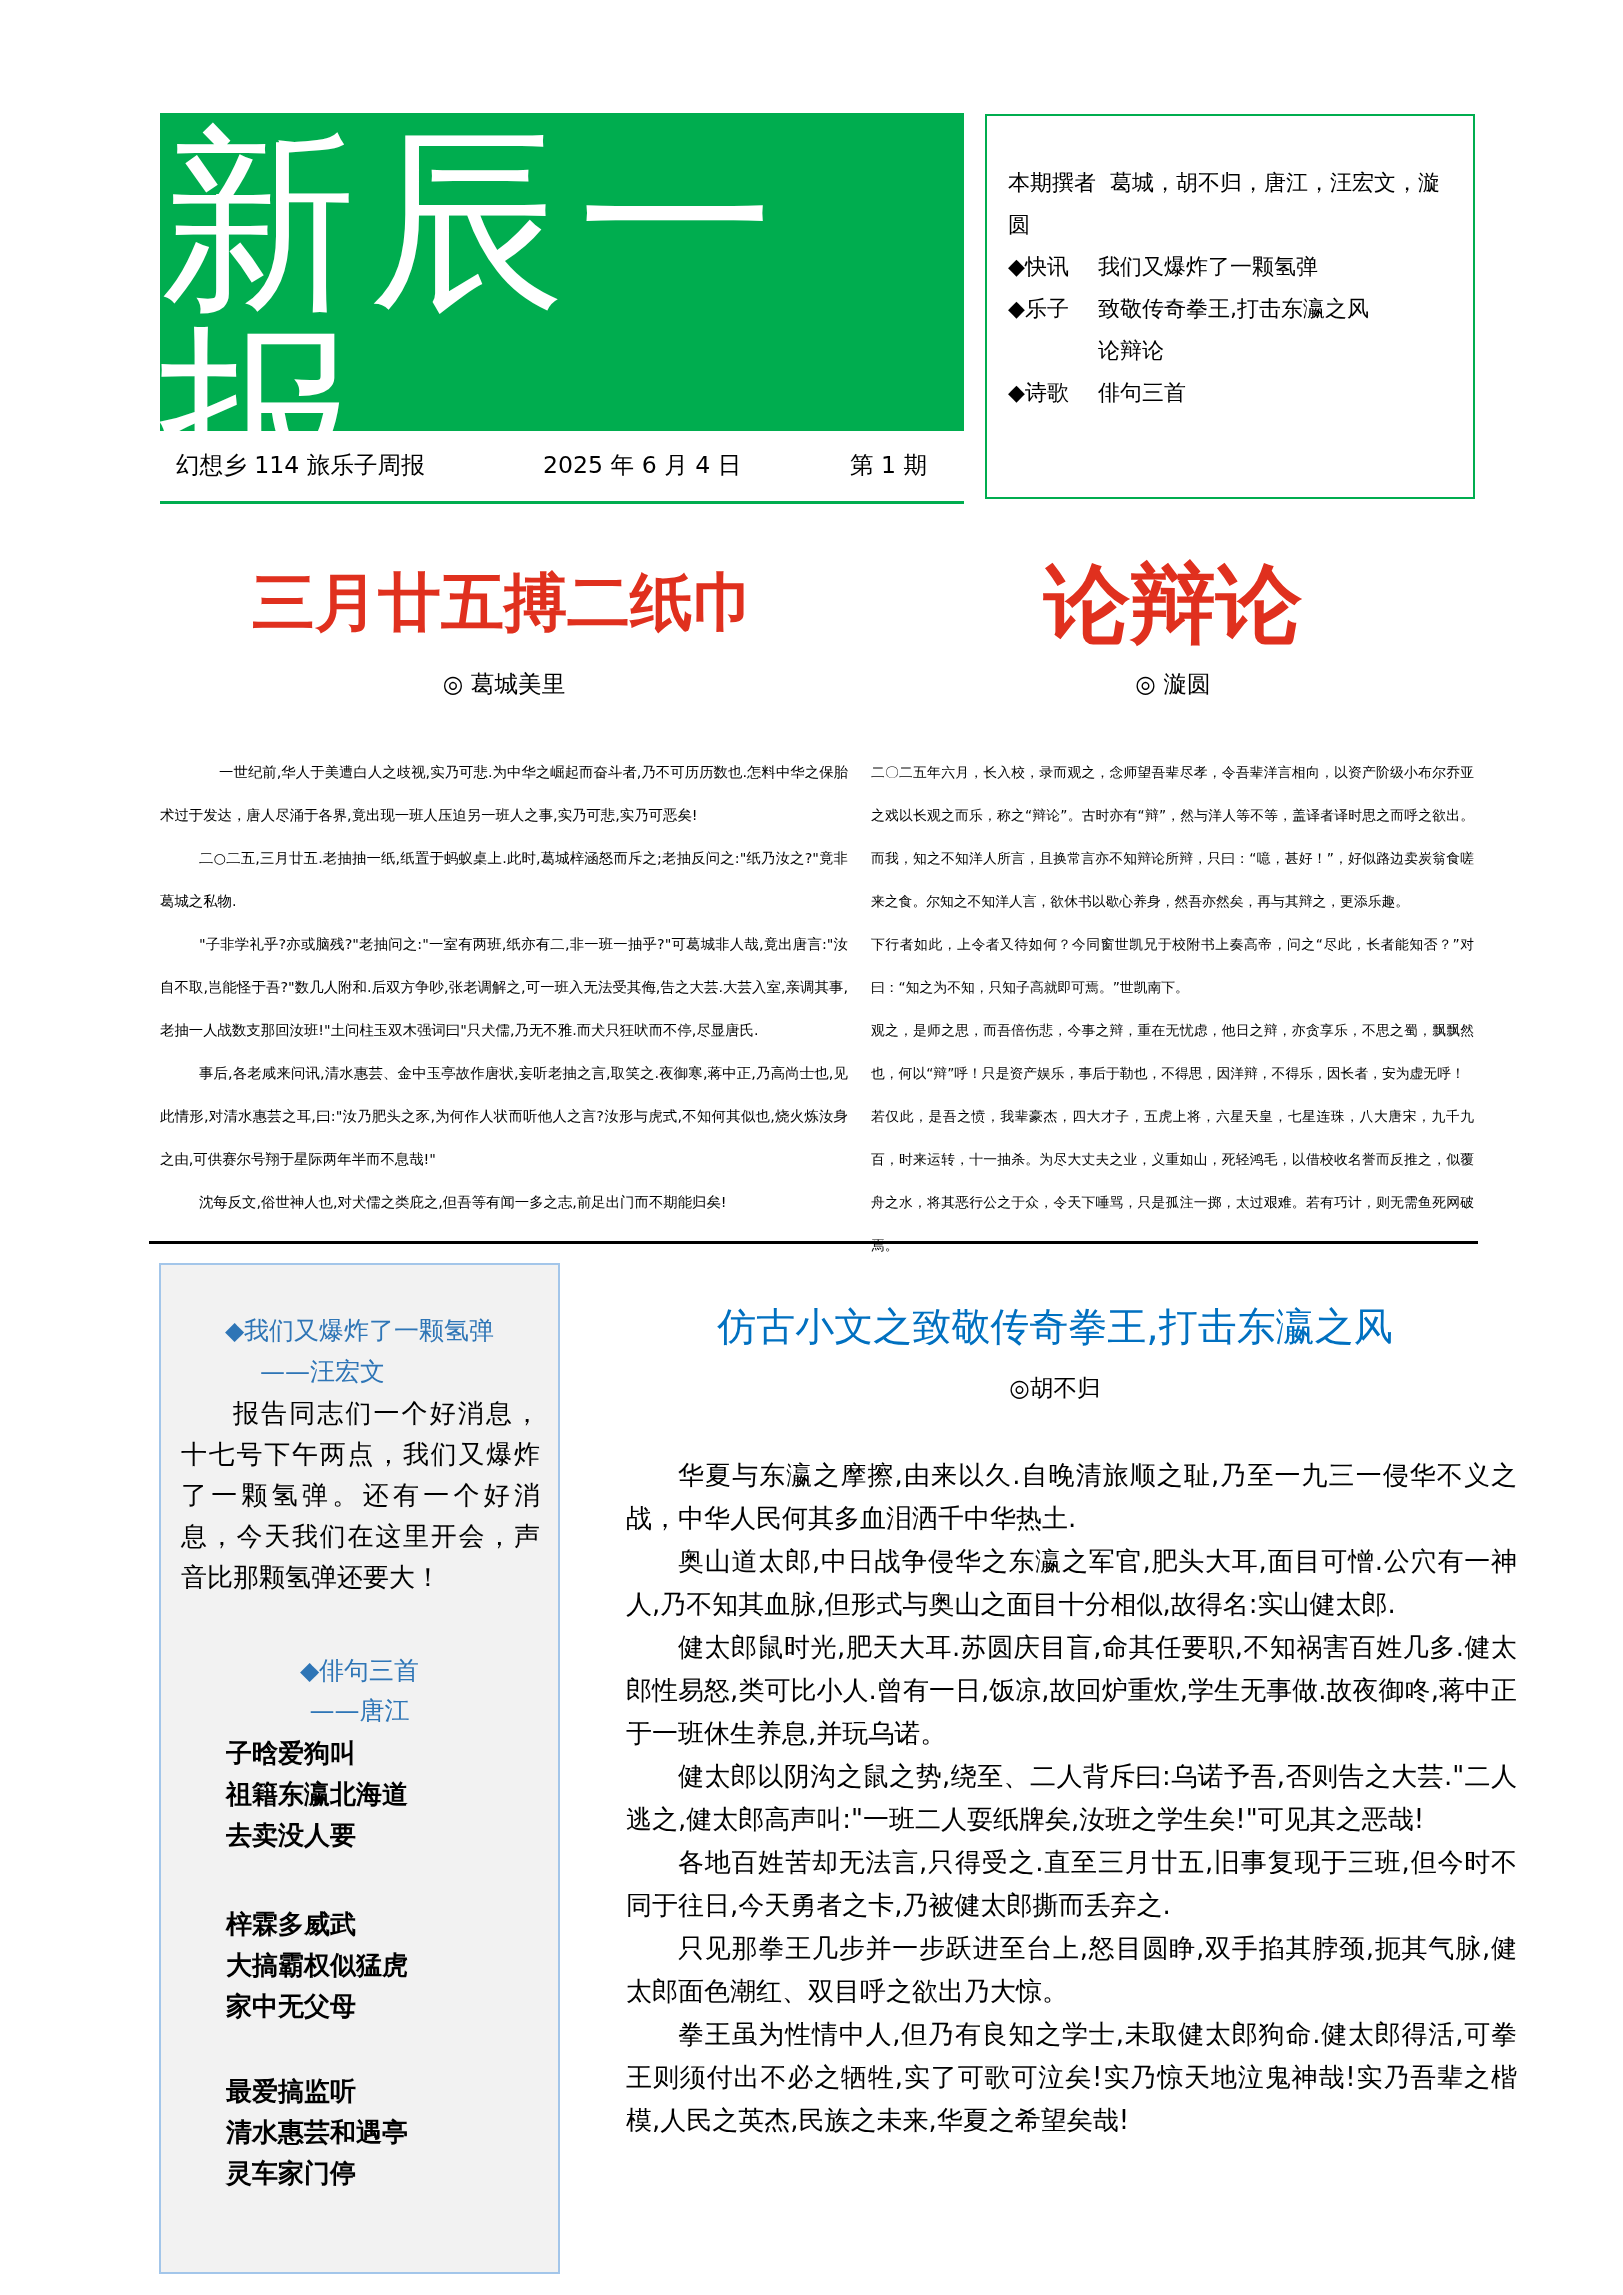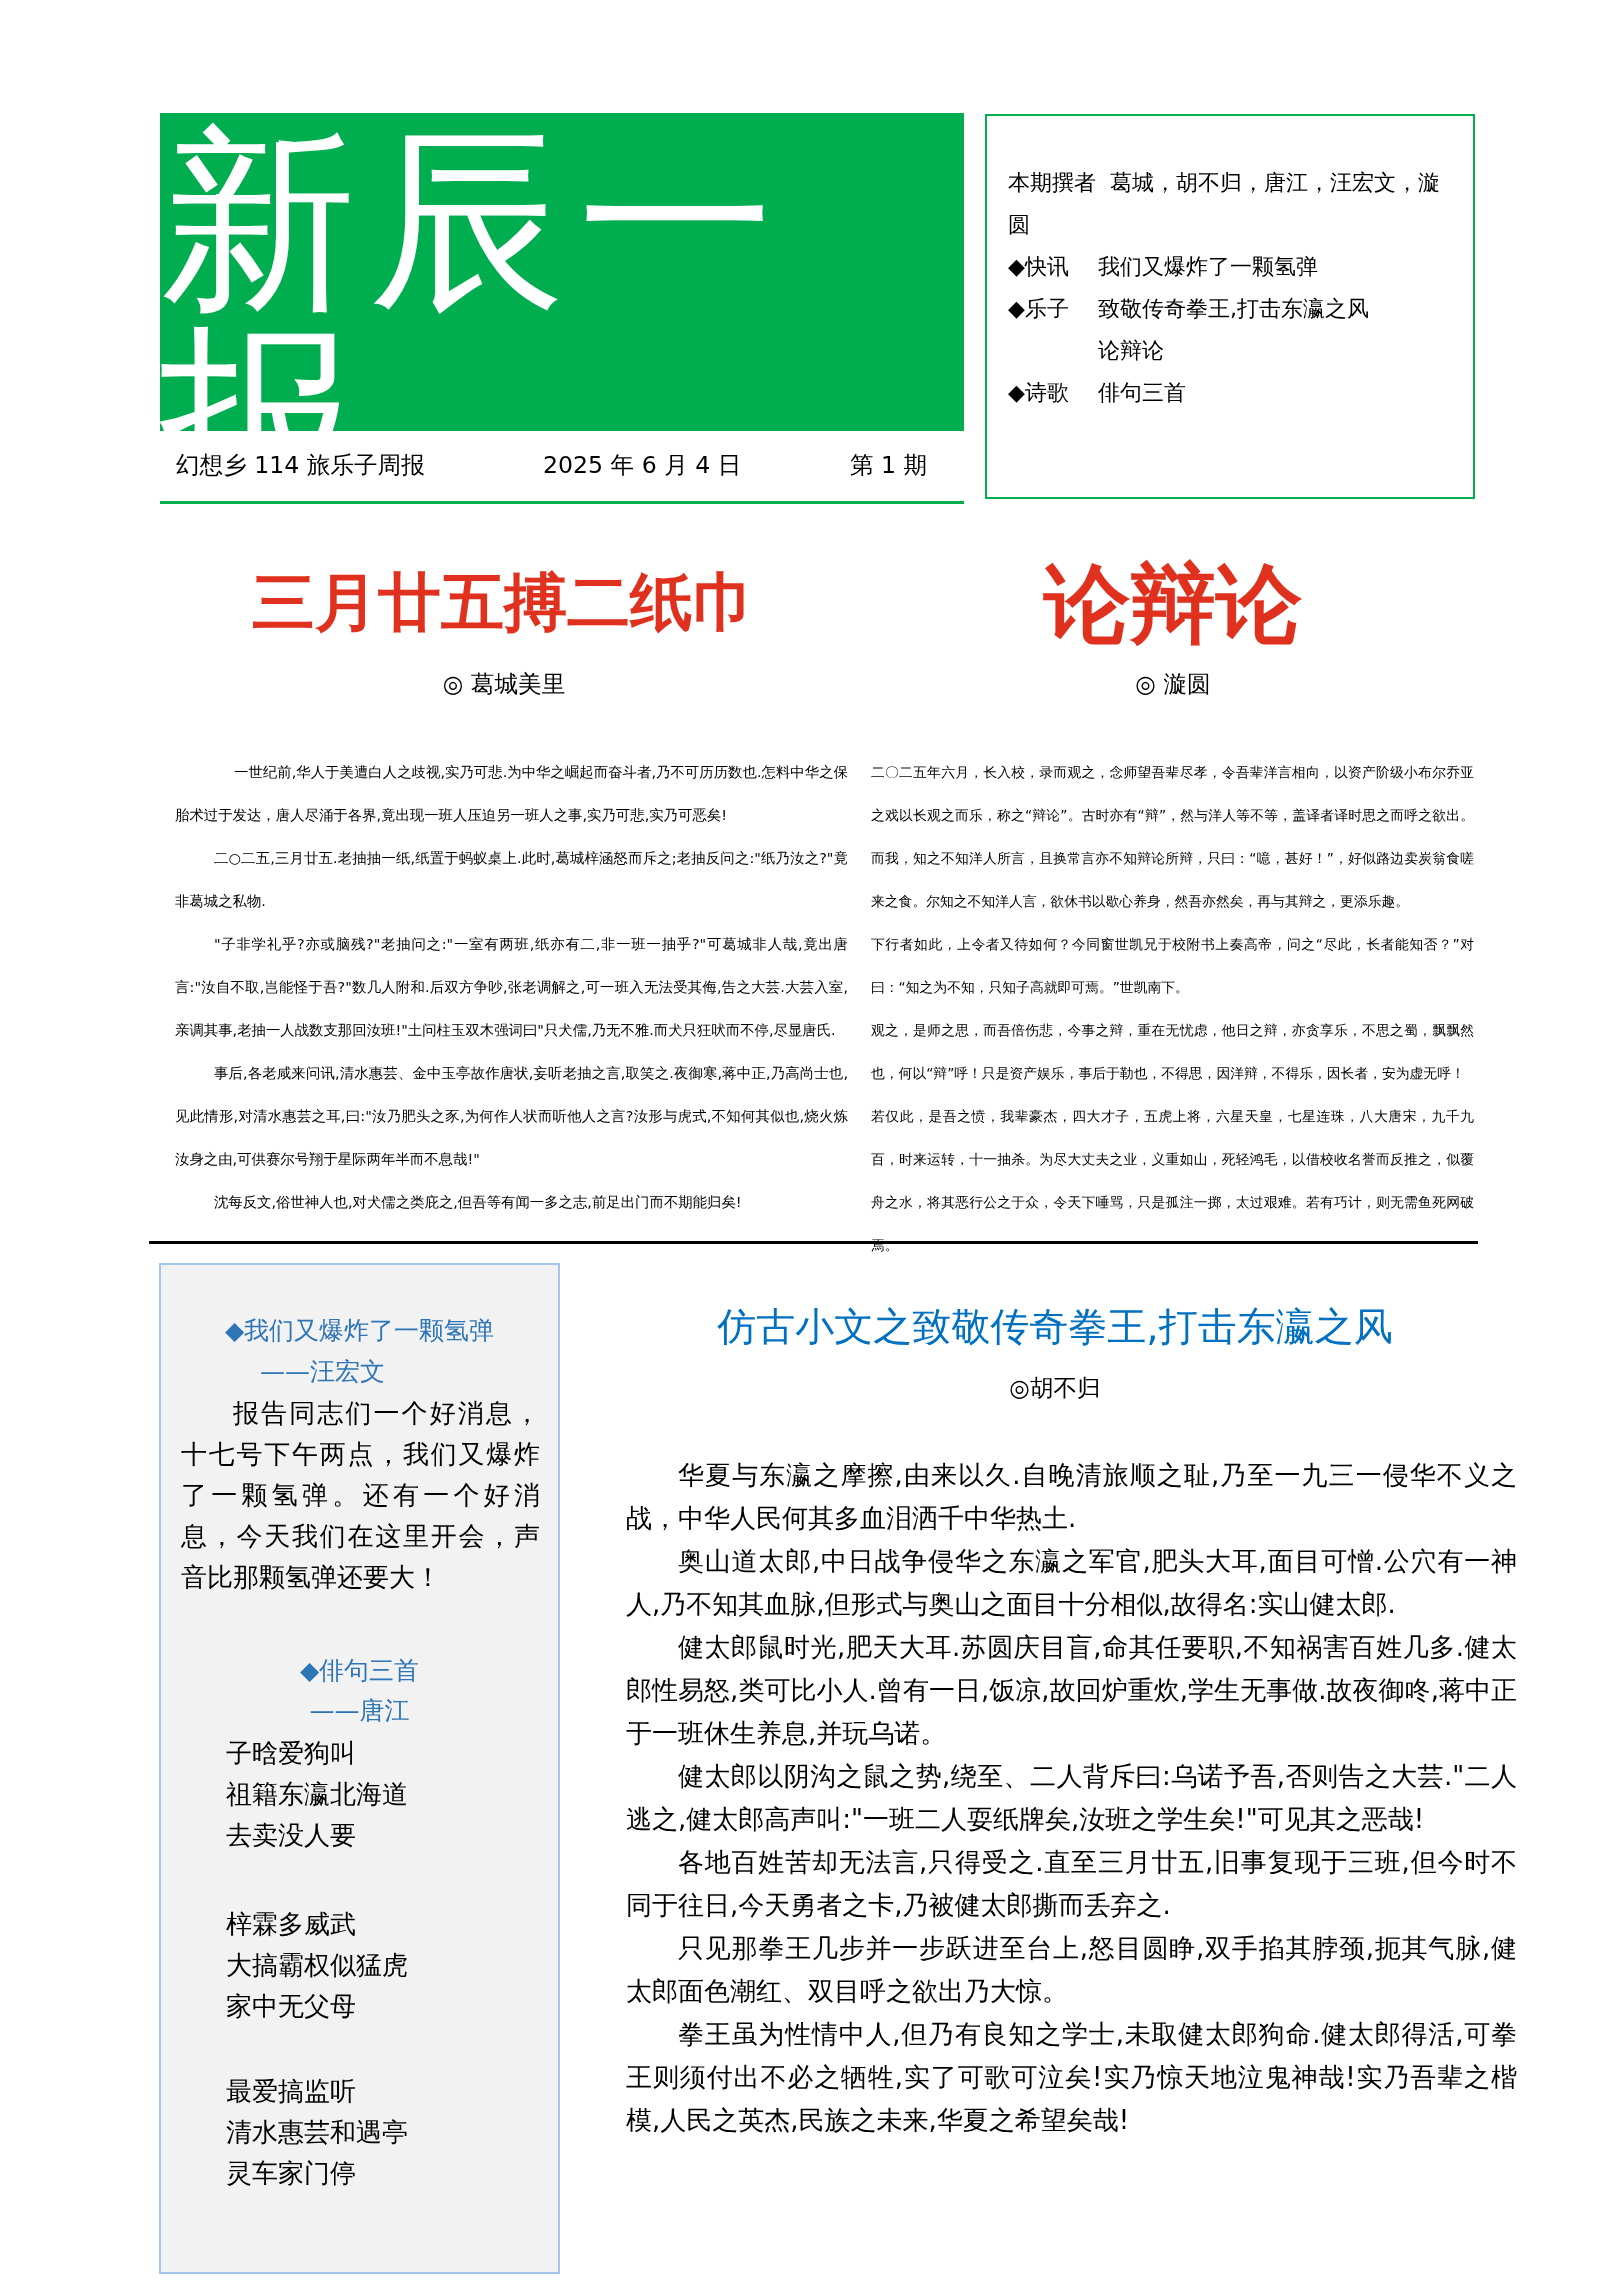--- a/index.html
+++ b/index.html
@@ -27,37 +27,37 @@
   .headline-red { color:#e0301e; font-weight:bold; white-space:nowrap; text-align:center; }
   #h1 { left:157px; top:560px; width:694px; font-size:63px; }
   #h2 { left:865px; top:547px; width:616px; font-size:86px; }
   .byline { font-size:23.6px; text-align:center; }
   #b1 { left:157px; top:668px; width:694px; }
   #b2 { left:865px; top:668px; width:616px; }
 
   .small-body { font-size:14.4px; line-height:43px; text-align:justify; }
   .small-body p { margin:0; }
   #art1 { left:160px; top:751px; width:688px; }
-  #art1 p { text-indent:2.7em;margin-left:15px; }
+  #art1 p { text-indent:2.7em; }
   #art1 p.first { text-indent:4.1em; }
   #art2 { left:871px; top:751px; width:603px; font-size:13.8px; }
 
   #divider { left:149px; top:1241px; width:1329px; height:3.3px; background:#000; }
 
   
   #sidebar { left:159px; top:1263px; width:401px; height:1011px; background:#f2f2f2;
              border:2.6px solid #a3c6ea; box-sizing:border-box; }
   .side-blue { color:#2e75b6; font-size:25px; text-align:center; line-height:42px; }
   #side-t1 { left:159px; top:1310px; width:401px; }
   #side-t1-author { left:159px; top:1351px; width:327px; }
   #side-body { left:181px; top:1393px; width:359px; font-size:26px; line-height:41px; }
   #side-body p { margin:0; text-indent:2em; text-align:justify; }
   #side-t2 { left:159px; top:1650px; width:401px; }
   #side-t2-author { left:159px; top:1690px; width:401px; }
-  .poem { font-size:26px; line-height:41px; }
+  .poem { font-size:26px; line-height:41px;font-weight:bold; }
   .poem div { white-space:nowrap; }
   #poem1 { left:226px; top:1733px; }
   #poem2 { left:226px; top:1904px; }
   #poem3 { left:226px; top:2071px; }
 
   
   #h3 { left:603px; top:1300px; width:904px; font-size:39px; color:#0070c0; text-align:center; white-space:nowrap; }
   #b3 { left:603px; top:1372px; width:904px; font-size:23.6px; text-align:center; }
   #art3 { left:626px; top:1454px; width:891px; font-size:26px; line-height:43px; }
   #art3 p { margin:0; text-indent:2em; text-align:justify; }

